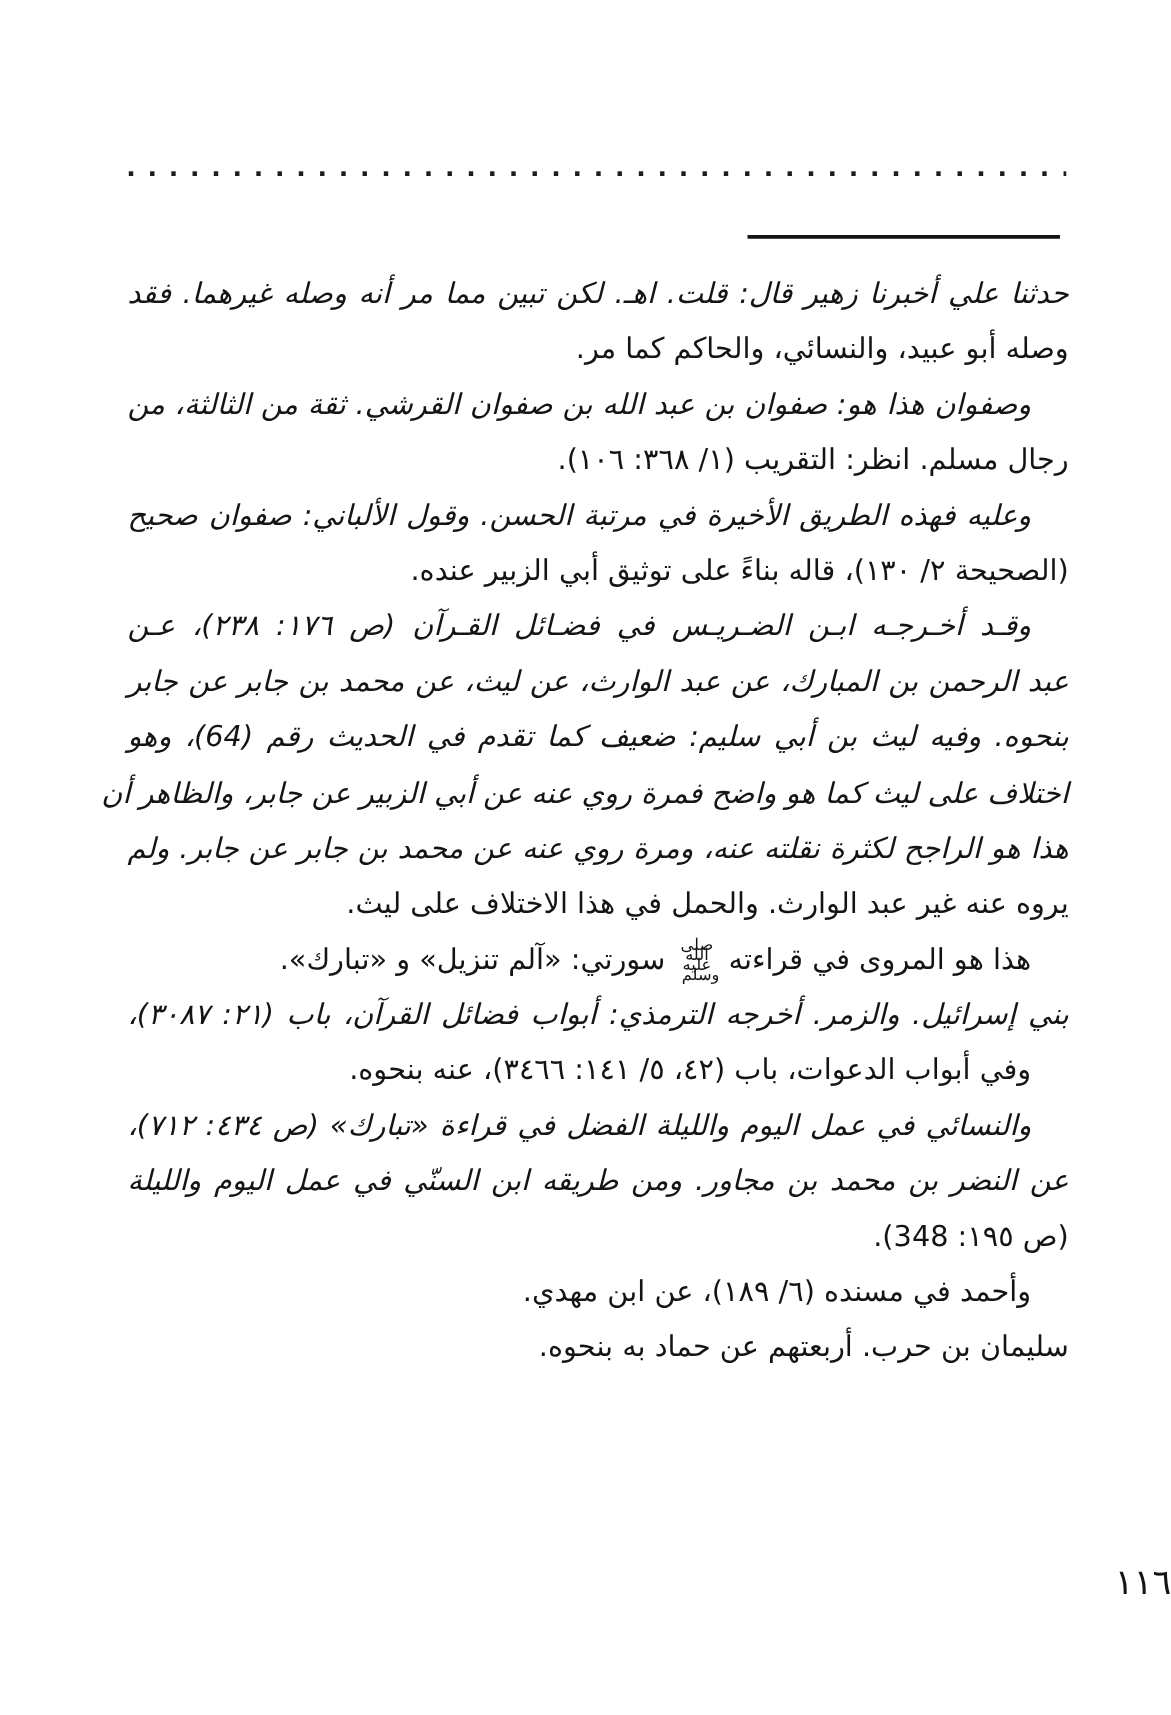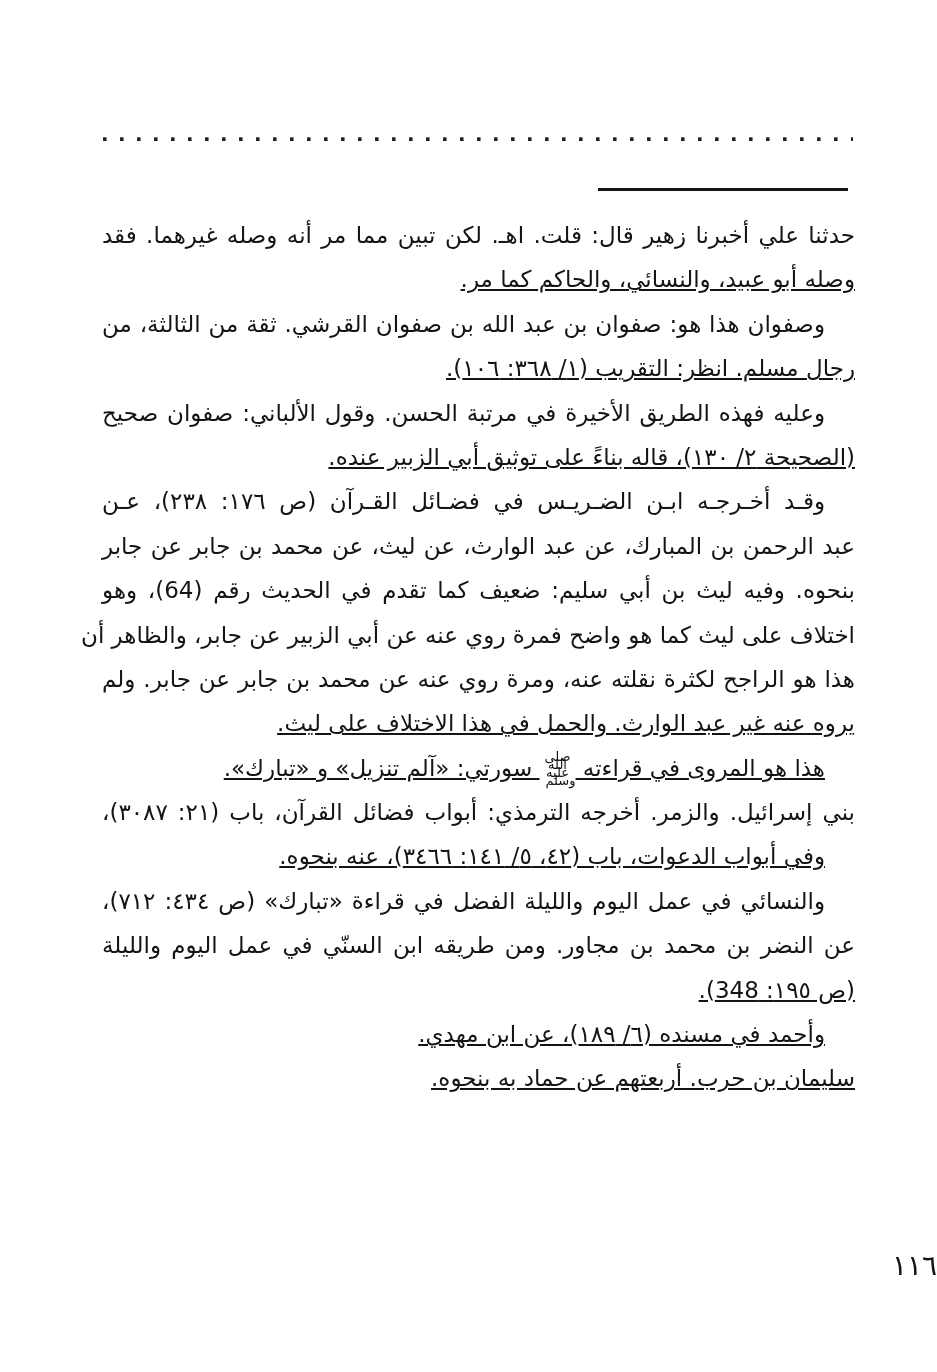--- a/index.html
+++ b/index.html
@@ -45,25 +45,25 @@
   }
   .line {
     height:44.4px;
     white-space:nowrap;
     overflow:visible;
   }
   .line.just {
     text-align:justify;
     text-align-last:justify;
     text-justify:inter-word;
+    font-style:italic;
   }
   .line.endp {
     text-align:right;
     text-align-last:right;
-    text-decoration:underline;
   }
   .line.indent { padding-right:30px; }
   
   .saw {
     display:inline-block;
     width:36px;
     font-size:13px;
     line-height:8px;
     text-align:center;
     vertical-align:-9px;

